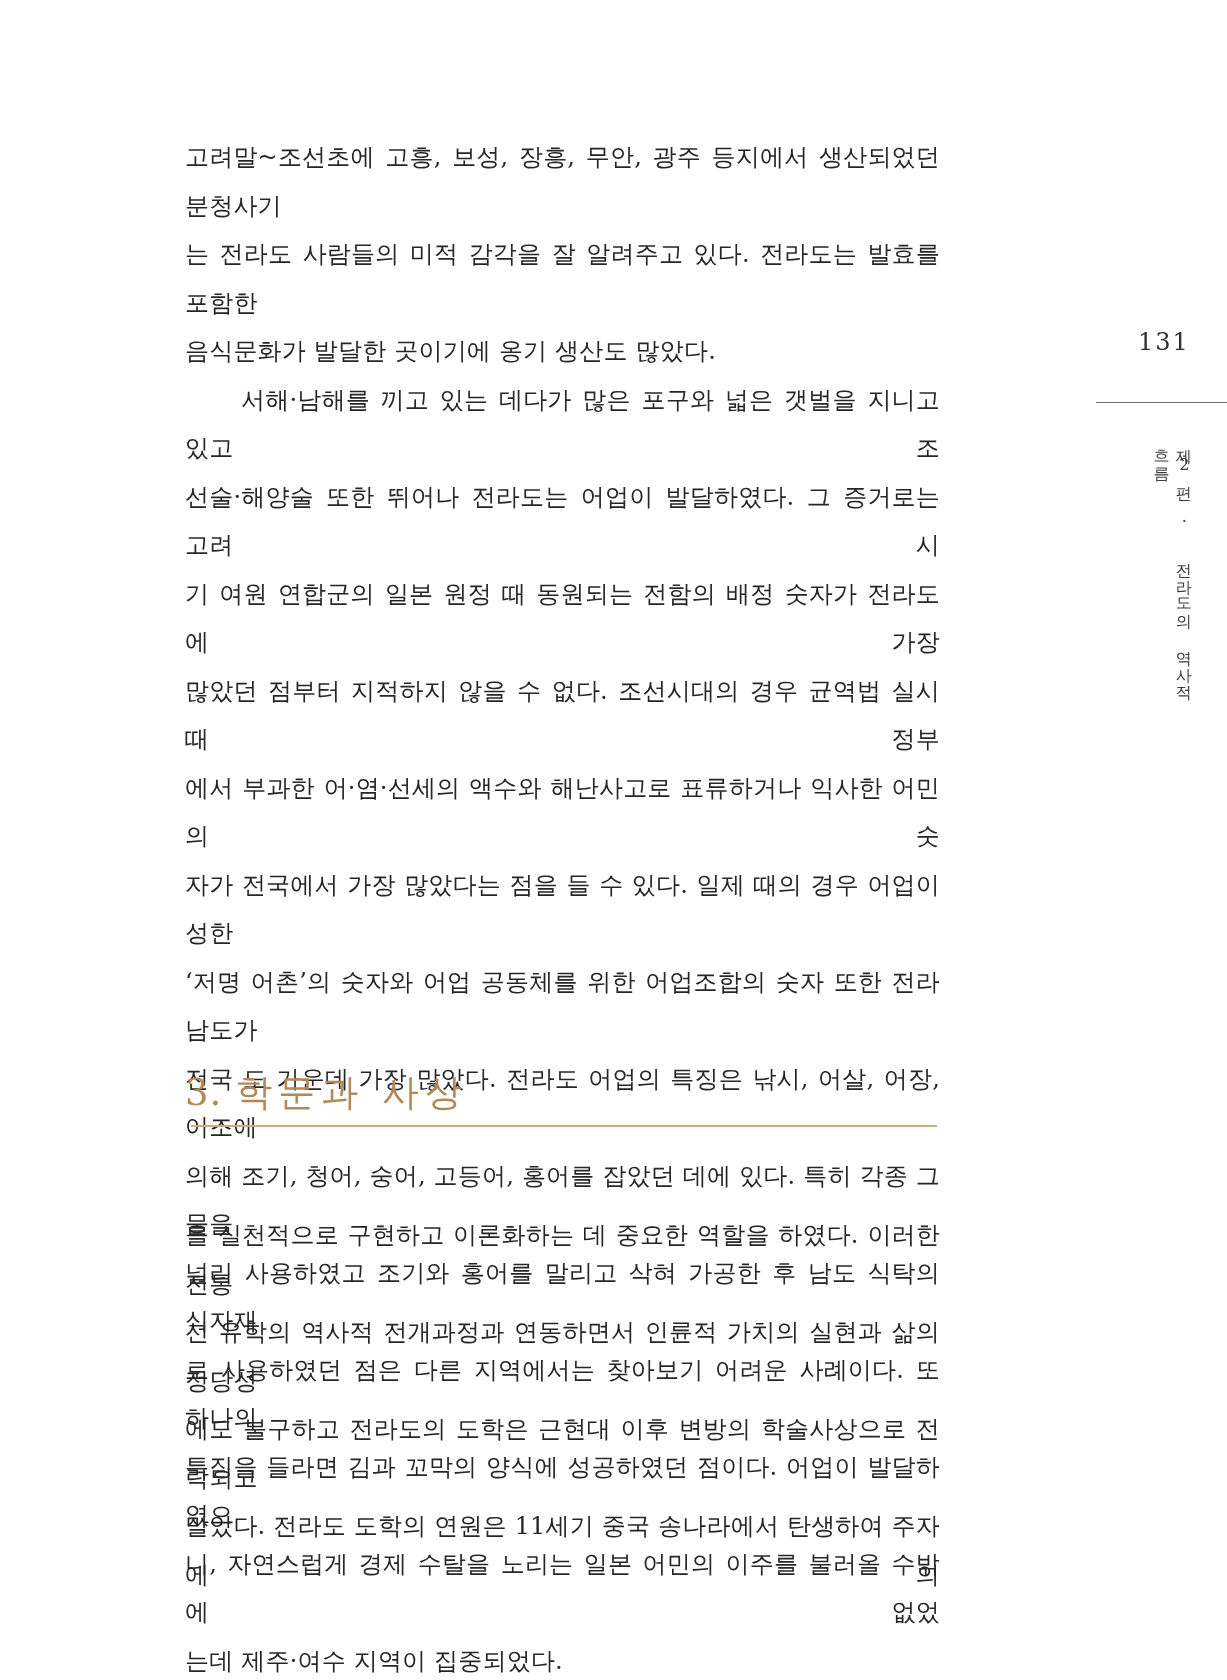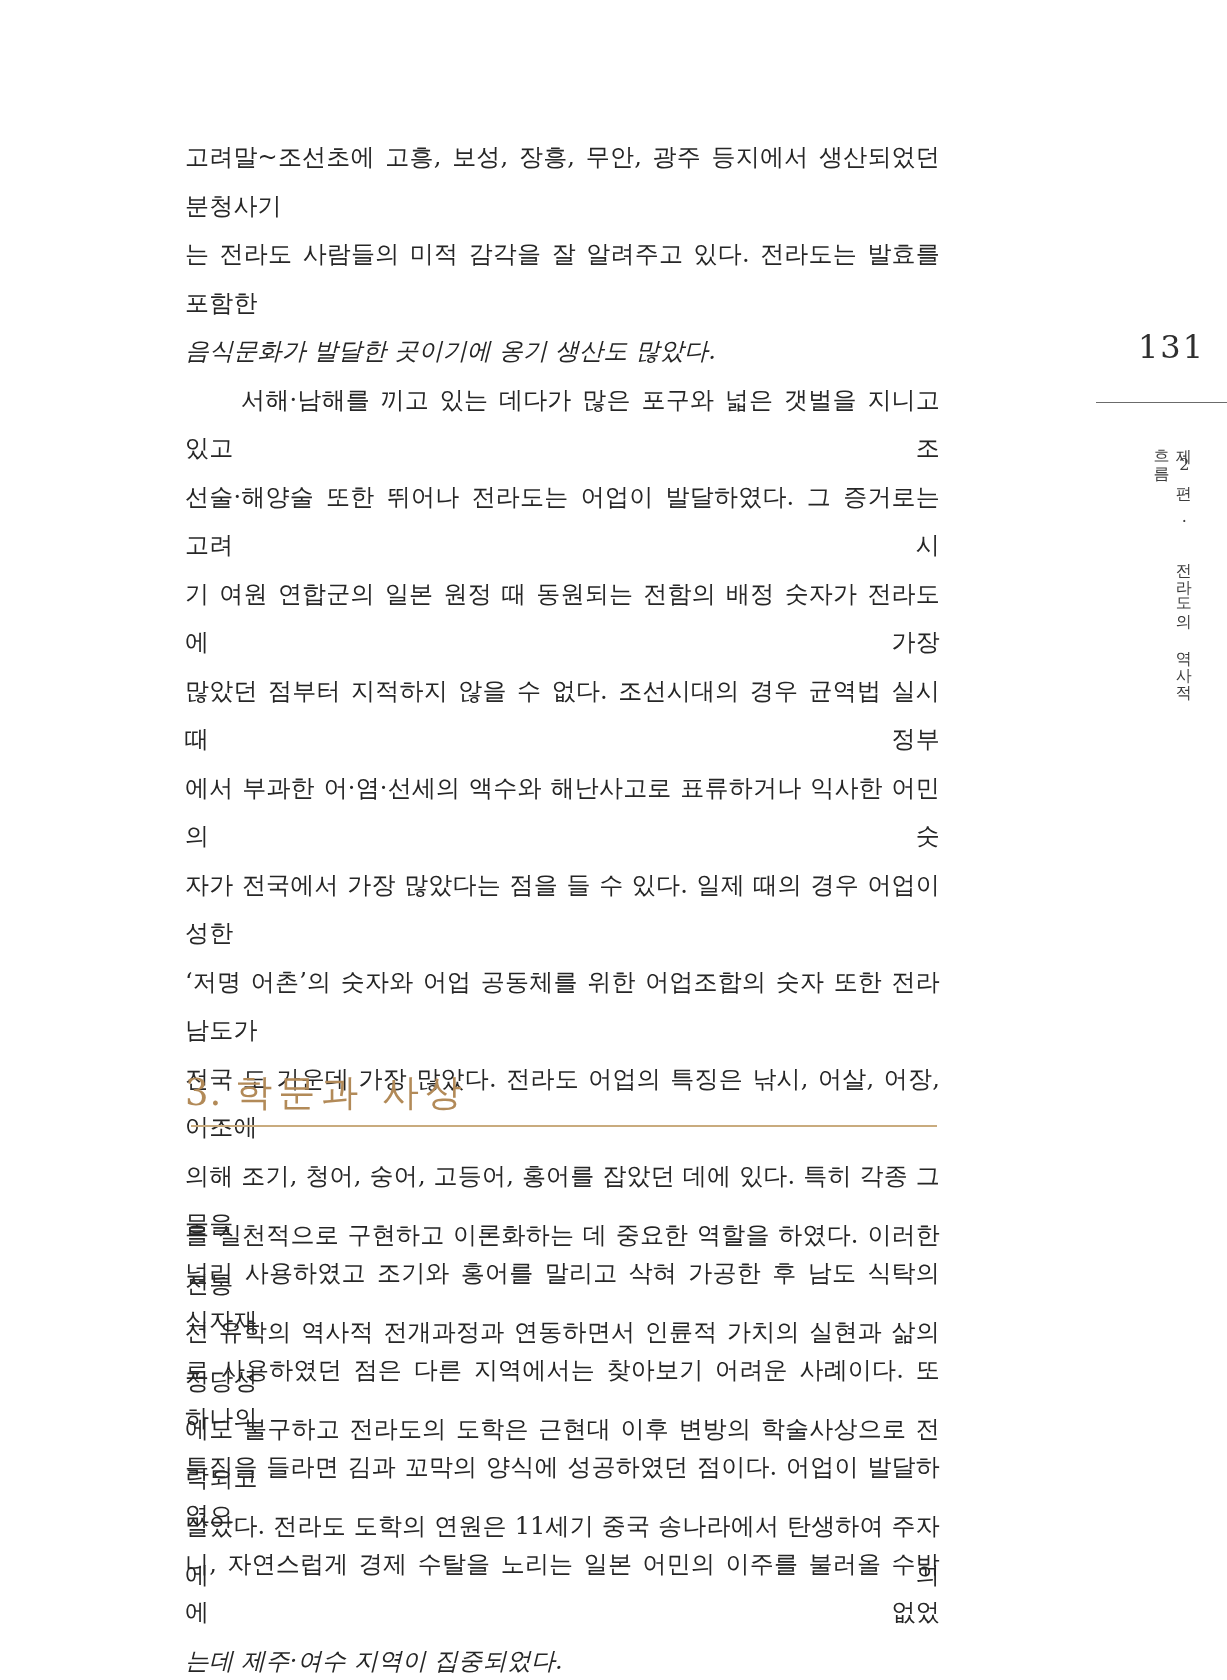--- a/index.html
+++ b/index.html
@@ -26,21 +26,21 @@
   .para{margin:0;}
   .line{
     font-size:24px;
     line-height:48.5px;
     letter-spacing:0.2px;
     text-align:justify;
     text-align-last:justify;
     white-space:normal;
     color:var(--ink);
   }
-  .line.lastline{text-align-last:left;font-style:italic;}
+  .line.lastline{text-align-last:left;}
   .line.indent{text-indent:56px;}
   .hanja{
     font-size:17px;
     color:var(--accent-hanja);
     vertical-align:3px;
     letter-spacing:0;
   }
   .heading{
     position:absolute;top:1066px;left:0;
     display:flex;align-items:baseline;
@@ -51,21 +51,21 @@
   }
   .h-title{
     font-size:37px;line-height:1.2;letter-spacing:6px;margin-left:13px;
   }
   .heading-rule{
     position:absolute;top:1120px;left:6px;width:746px;height:2px;
     background:var(--accent-light);
   }
   .page-number{
     position:absolute;left:1138px;top:328px;
-    font-size:32px;letter-spacing:2px;color:#2f2f2f;
+    font-size:24px;letter-spacing:2px;color:#2f2f2f;
   }
   .margin-rule{
     position:absolute;left:1096px;top:402px;width:131px;height:1px;
     background:#6b6b6b;
   }
   .side-caption{
     position:absolute;left:1150px;top:438px;
     writing-mode:vertical-rl;
     text-orientation:upright;
     font-size:16px;

